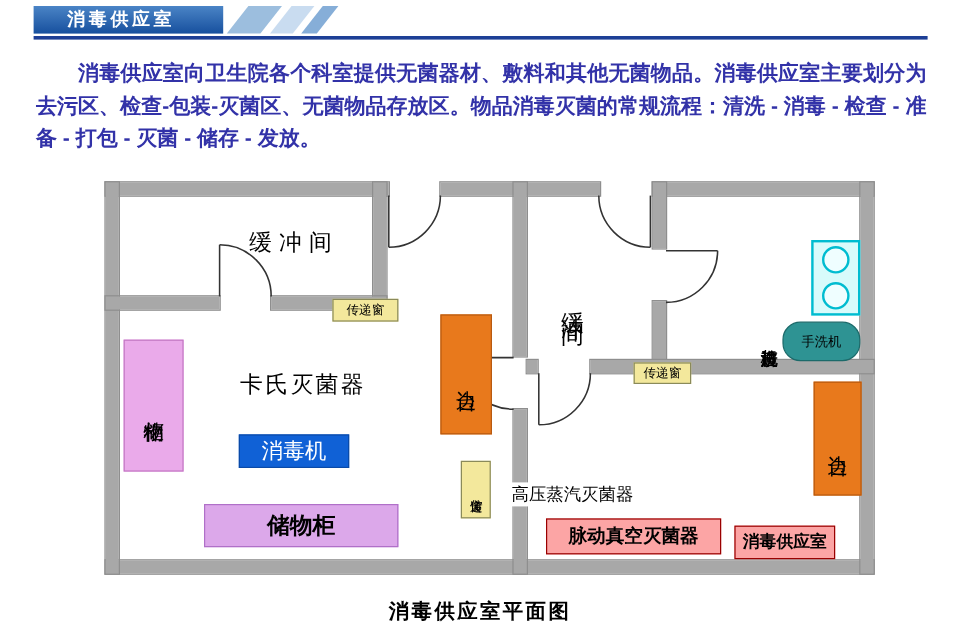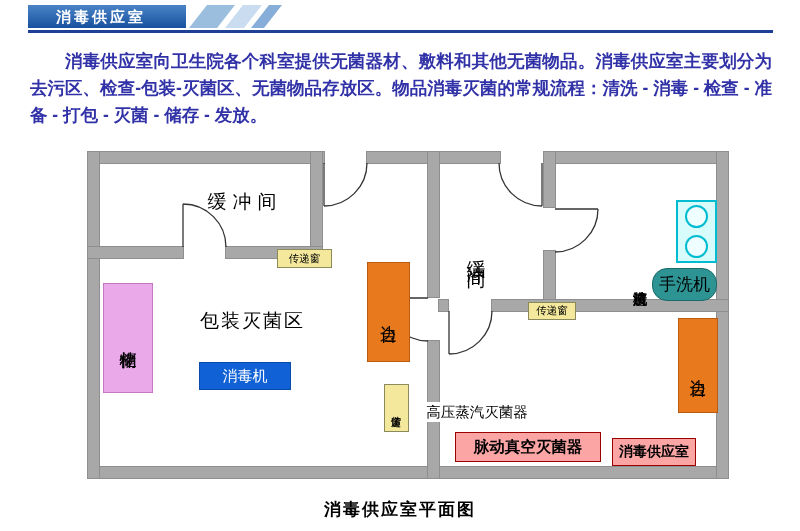--- a/index.html
+++ b/index.html
@@ -88,35 +88,36 @@
       <path d="M542 163 L542 206"></path>
       <path d="M542 206 A43 43 0 0 1 499 163"></path>
       <path d="M555 209 L598 209"></path>
       <path d="M598 209 A43 43 0 0 1 555 252"></path>
       <path d="M449 311 L449 354"></path>
       <path d="M449 354 A43 43 0 0 0 492 311"></path>
     </g>
   </svg>
 
   <div class="abs room-label" style="left:190px;top:189px;width:110px;height:26px;letter-spacing:6px;">缓冲间</div>
-  <div class="abs room-label" style="left:165px;top:308px;width:175px;height:26px;letter-spacing:2px;">包装灭菌区</div>
+  <div class="abs room-label" style="left:165px;top:308px;width:175px;height:26px;letter-spacing:2px;">卡氏灭菌器</div>
   <div class="abs room-label vtext" style="left:463px;top:196px;width:26px;height:110px;font-size:19px;letter-spacing:5px;">缓冲间</div>
 
   <div class="abs eq cabinet vtext" style="left:103px;top:283px;width:50px;height:110px;font-size:17px;">储物柜</div>
-  <div class="abs eq blue-box" style="left:199px;top:362px;width:92px;height:28px;font-size:15px;">消毒机</div>
+  <div class="abs eq blue-box" style="left:199px;top:362px;width:92px;height:28px;font-size:18px;">消毒机</div>
+  <div class="abs eq cabinet2" style="left:170px;top:420px;width:162px;height:36px;font-size:19px;font-weight:bold;">储物柜</div>
   <div class="abs eq sidetable vtext" style="left:367px;top:262px;width:43px;height:100px;font-size:17px;">边台</div>
   <div class="abs eq passwin" style="left:277px;top:249px;width:55px;height:19px;">传递窗</div>
   <div class="abs eq passwin vtext" style="left:384px;top:384px;width:25px;height:48px;">传递窗</div>
 
   <div class="abs sink" style="left:676px;top:200px;width:41px;height:63px;">
     <div class="basin"></div>
     <div class="basin"></div>
   </div>
   <div class="abs vtext" style="left:627px;top:226px;width:22px;height:108px;font-size:14.5px;">超声波清洗机</div>
-  <div class="abs eq teal-box" style="left:652px;top:268px;width:65px;height:33px;font-size:17px;border-radius:15px;">手洗机</div>
+  <div class="abs eq teal-box" style="left:652px;top:268px;width:65px;height:33px;font-size:11px;border-radius:15px;">手洗机</div>
 
   <div class="abs eq passwin" style="left:528px;top:302px;width:48px;height:18px;">传递窗</div>
   <div class="abs eq sidetable vtext" style="left:678px;top:318px;width:40px;height:95px;font-size:17px;">边台</div>
   <div class="abs white-label" style="left:411px;top:402px;width:132px;height:20px;">高压蒸汽灭菌器</div>
   <div class="abs eq red-box" style="left:455px;top:432px;width:146px;height:30px;font-size:15.5px;">脉动真空灭菌器</div>
   <div class="abs eq red-box" style="left:612px;top:438px;width:84px;height:28px;font-size:14px;">消毒供应室</div>
 
   <div class="abs caption">消毒供应室平面图</div>
 
 </div>

